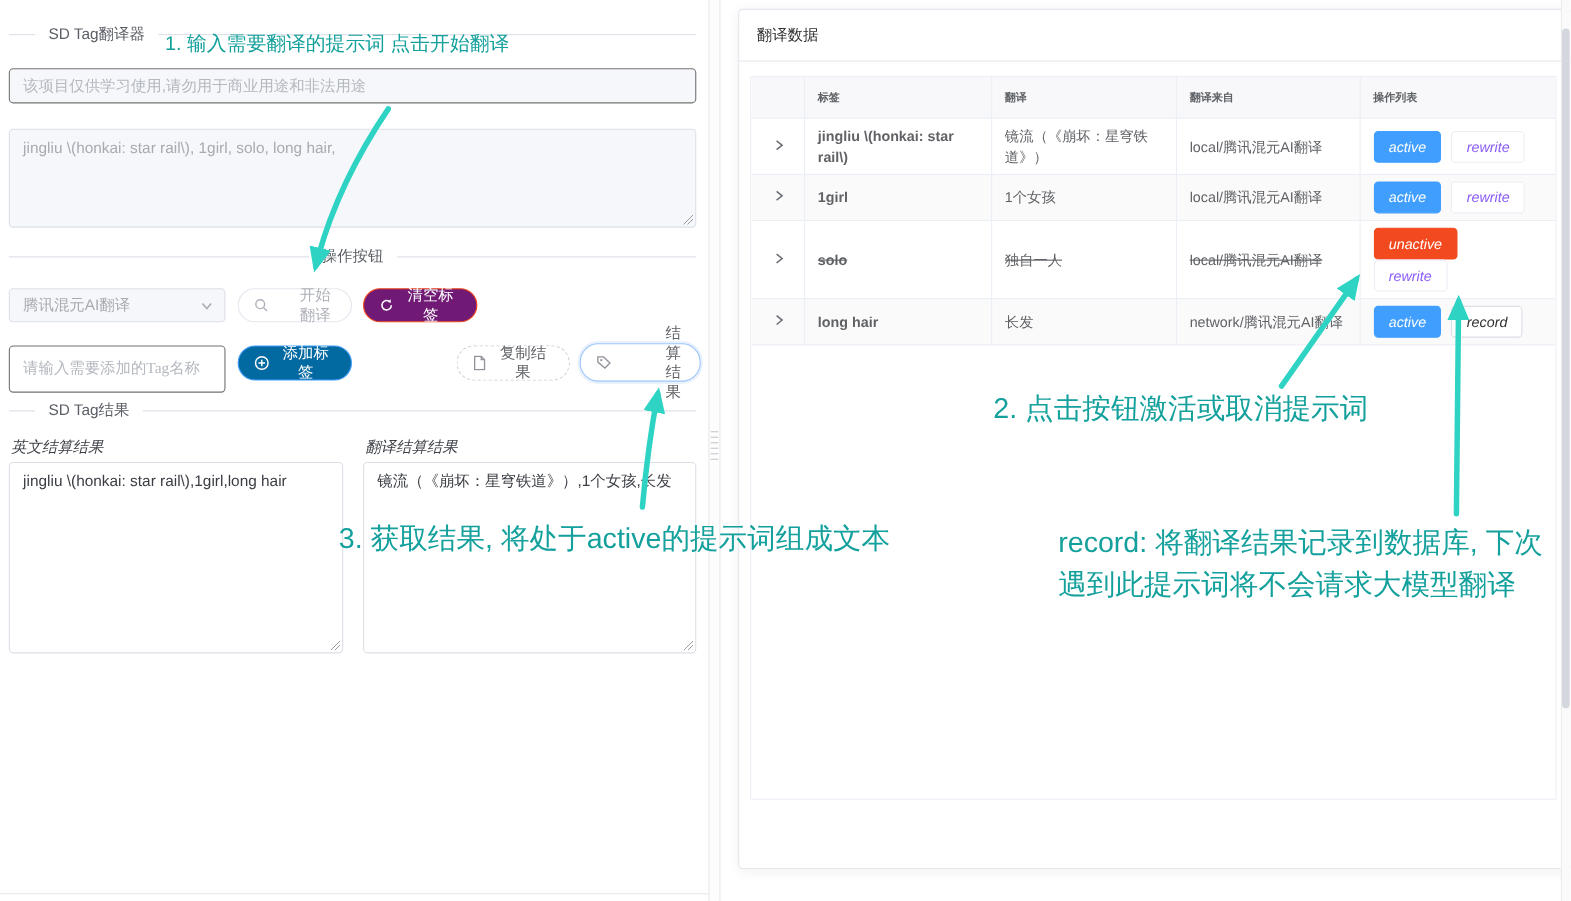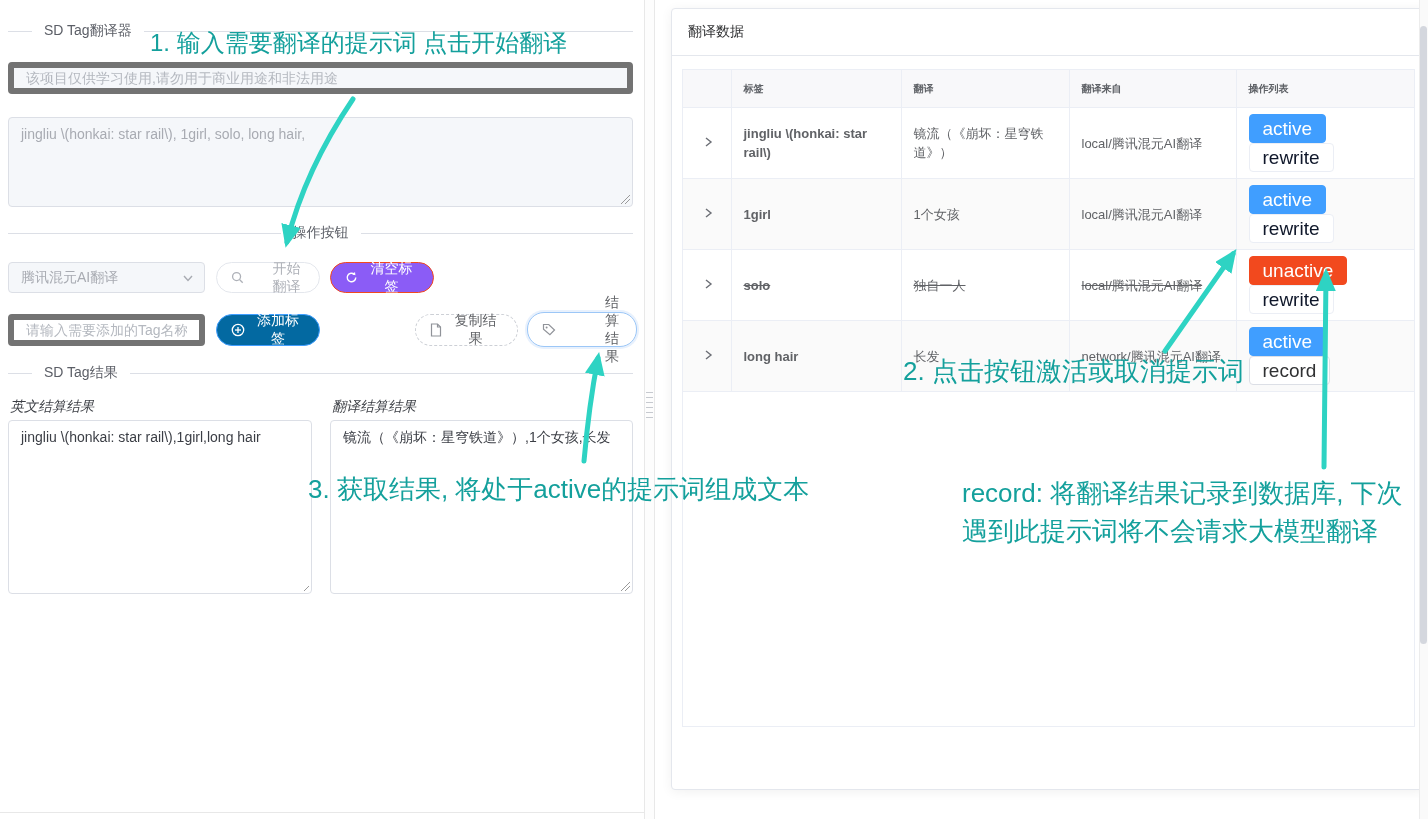--- a/index.html
+++ b/index.html
@@ -8,36 +8,36 @@
   .abs{position:absolute;}
 
   
   .divider{display:flex;align-items:center;}
   .divider .line{height:1px;background:#dcdfe6;}
   .divider .line.fixed{width:24px;flex:none;}
   .divider .line.grow{flex:1;}
   .divider .dtext{padding:0 12px;font-size:14px;color:#5b5e66;white-space:nowrap;}
 
   
-  .inp{box-sizing:border-box;border:6px solid #737373;border-radius:4px;font-size:14px;
+  .inp{box-sizing:border-box;border:1px solid #737373;border-radius:4px;font-size:14px;
        padding:0 12px;outline:none;font-family:inherit;color:#606266;background:#fff;}
   .inp.disabled{background:#f5f7fa;color:#a8abb2;}
   .inp::placeholder,.ta::placeholder{color:#b4b8bf;}
   .ta{box-sizing:border-box;border:1px solid #dcdfe6;border-radius:4px;font-size:14px;
       padding:6px 12px;outline:none;resize:none;font-family:inherit;color:#3b3e45;background:#fff;line-height:20px;}
   .ta.gray{background:#f5f7fa;color:#a8abb2;}
   .grip{position:absolute;width:9px;height:9px;pointer-events:none;
         background:linear-gradient(135deg,transparent 0 50%,#9a9a9a 50% 55%,transparent 55% 70%,#9a9a9a 70% 75%,transparent 75%);}
 
   
   .pbtn{display:inline-flex;align-items:center;justify-content:center;gap:6px;box-sizing:border-box;
         border-radius:17px;font-size:14px;cursor:pointer;font-family:inherit;background:#fff;
         border:1px solid #dcdfe6;color:#606266;padding:0 14px;}
   .pbtn.ghost{border-color:#e4e7ed;color:#aeb1b8;gap:24px;}
-  .pbtn.danger{background:#8b5cf6;border-color:#f2491e;color:#fff;font-family:Liberation Serif, serif;}
+  .pbtn.danger{background:#701a75;border-color:#f2491e;color:#fff;font-family:Liberation Serif, serif;}
   .pbtn.primary{background:#0369a1;border-color:#409eff;color:#fff;}
   .pbtn.dashed{border-style:dashed;border-color:#cdd0d6;}
   .pbtn.focusring{border:1px solid #9cc7f7;box-shadow:0 0 0 2px #e8f1fd;}
 
   
   .fselect{box-sizing:border-box;display:flex;align-items:center;justify-content:space-between;
            background:#f5f7fa;border:1px solid #dcdfe6;border-radius:4px;color:#a8abb2;
            font-size:14px;padding:0 10px 0 12px;cursor:not-allowed;}
 
   
@@ -53,25 +53,25 @@
                 text-align:left;padding:0 0 0 12px;border-bottom:1px solid #ebeef5;border-right:1px solid #ebeef5;}
   table.data th:last-child,table.data td:last-child{border-right:none;}
   table.data td{font-size:13px;color:#606266;padding:6px 10px 6px 12px;border-bottom:1px solid #ebeef5;
                 border-right:1px solid #ebeef5;vertical-align:middle;line-height:19px;}
   tr.stripe td{background:#fafafa;}
   td.cell-expand{text-align:center;padding:6px 0;cursor:pointer;}
   td.cell-tag{font-weight:bold;color:#303133;word-wrap:break-word;}
   .struck{text-decoration:line-through;}
   td.src-orange{color:#e6a23c;white-space:nowrap;}
   td.src-green{color:#67c23a;white-space:nowrap;}
-  .tbl-btn{height:29px;padding:0 13px;border-radius:4px;font-size:19px;margin-right:9px;cursor:pointer;
-           font-family:inherit;border:1px solid transparent;}
+  .tbl-btn{height:29px;padding:0 13px;border-radius:4px;font-size:13px;margin-right:9px;cursor:pointer;
+           font-family:inherit;border:1px solid transparent;font-style:italic;}
   .tbl-btn.primary{background:#409eff;border-color:#409eff;color:#fff;}
   .tbl-btn.danger{background:#f2491e;border-color:#f2491e;color:#fff;}
-  .tbl-btn.disabled{background:#fff;border-color:#ebeef5;color:#0f172a;cursor:not-allowed;}
+  .tbl-btn.disabled{background:#fff;border-color:#ebeef5;color:#8b5cf6;cursor:not-allowed;}
   .tbl-btn.default{background:#fff;border-color:#dcdfe6;color:#303133;}
 
   
   .splitter{left:644px;top:0;width:9px;height:819px;border-left:1px solid #e8e8e8;border-right:1px solid #e8e8e8;background:#fdfdfd;}
   .splitter .grip-lines{position:absolute;left:1px;top:388px;width:7px;}
   .splitter .grip-lines i{display:block;height:1px;background:#c6c9cf;margin:4px 0;}
   .vscroll-track{left:1419px;top:0;width:9px;height:819px;background:#fafafa;border-left:1px solid #ececec;}
   .vscroll-thumb{left:1420px;top:26px;width:7px;height:618px;background:#d4d7de;border-radius:4px;}
 
   
@@ -122,21 +122,21 @@
   </button>
 
   <button class="abs pbtn danger" style="left:330px;top:262px;width:104px;height:31px;">
     <svg class="icon" width="13" height="13" viewBox="0 0 14 14">
       <path d="M11.6 7a4.6 4.6 0 1 1-1.4-3.3" fill="none" stroke="#fff" stroke-width="1.5"></path>
       <polygon points="10.8,1.2 11.2,4.6 7.9,3.7" fill="#fff"></polygon>
     </svg>
     <span>清空标签</span>
   </button>
 
-  <input class="abs inp" style="left: 8px; top: 314px; width: 197px; height: 32px;" placeholder="请输入需要添加的Tag名称">
+  <input class="abs inp" style="left: 8px; top: 314px; width: 197px; height: 43px; font-family: Liberation Serif, serif;" placeholder="请输入需要添加的Tag名称">
 
   <button class="abs pbtn primary" style="left:216px;top:314px;width:104px;height:32px;">
     <svg class="icon" width="14" height="14" viewBox="0 0 14 14">
       <circle cx="7" cy="7" r="5.7" fill="none" stroke="#fff" stroke-width="1.3"></circle>
       <line x1="4" y1="7" x2="10" y2="7" stroke="#fff" stroke-width="1.3"></line>
       <line x1="7" y1="4" x2="7" y2="10" stroke="#fff" stroke-width="1.3"></line>
     </svg>
     <span>添加标签</span>
   </button>
 
@@ -244,21 +244,21 @@
               <td><button class="tbl-btn primary">active</button><button class="tbl-btn default">record</button></td>
             </tr>
           </tbody>
       </table>
     </div>
   </div>
 
   <div class="abs vscroll-track"></div>
   <div class="abs vscroll-thumb"></div>
 
-  <div class="ann" style="left:150px;top:27px;font-size:24px;">1. 输入需要翻译的提示词 点击开始翻译</div>
+  <div class="ann" style="left:150px;top:27px;font-size:18px;">1. 输入需要翻译的提示词 点击开始翻译</div>
   <div class="ann" style="left:903px;top:354px;font-size:26px;">2. 点击按钮激活或取消提示词</div>
   <div class="ann" style="left:308px;top:472px;font-size:26px;">3. 获取结果, 将处于active的提示词组成文本</div>
   <div class="ann wrap" style="left:962px;top:474px;width:448px;font-size:26px;line-height:38px;">record: 将翻译结果记录到数据库, 下次遇到此提示词将不会请求大模型翻译</div>
 
   <svg id="overlay" width="1428" height="819">
     <defs>
       <marker id="ah" markerWidth="4.6" markerHeight="4" refX="3.4" refY="2" orient="auto">
         <path d="M0,0 L4.6,2 L0,4 Z" fill="#2ed3c3"></path>
       </marker>
     </defs>

